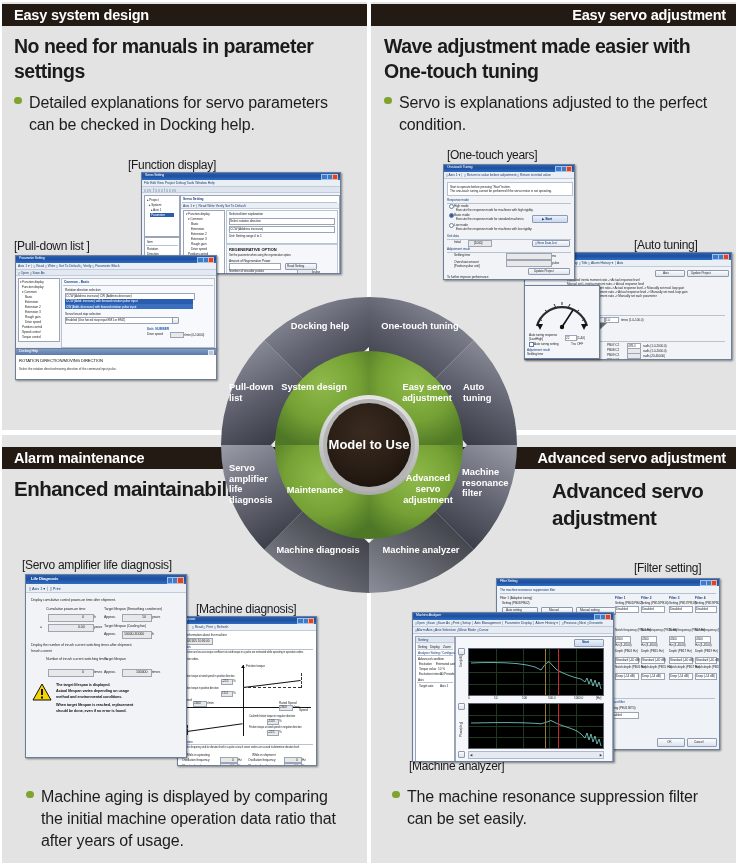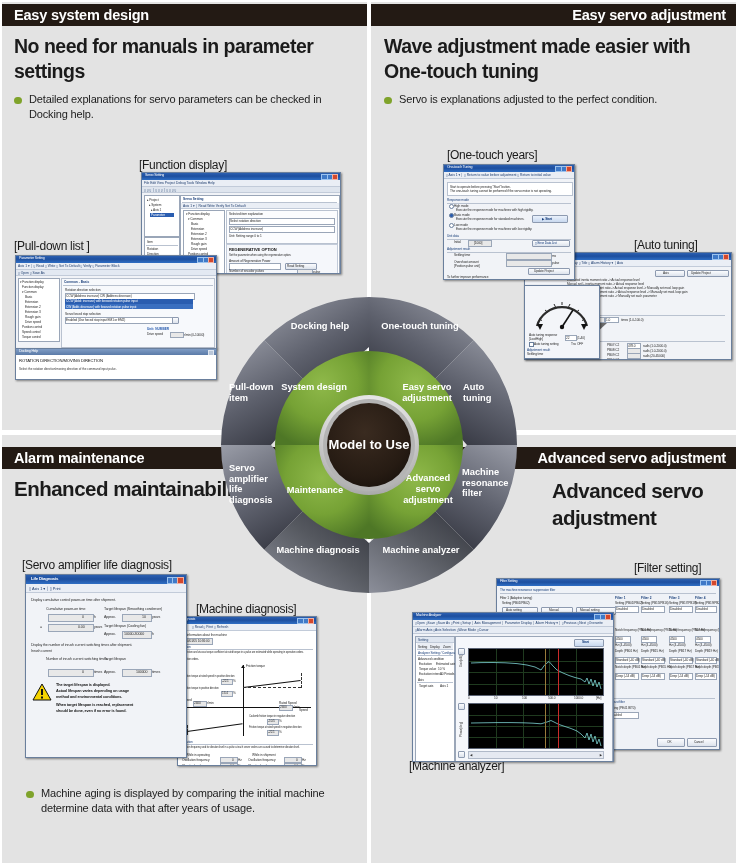--- a/index.html
+++ b/index.html
@@ -27,21 +27,21 @@
     position:absolute;left:14px;color:#1b1b1b;font-weight:bold;
     letter-spacing:-0.5px;line-height:1.28;
   }
   #t-tl{top:34px;font-size:19.5px;width:330px;}
   #t-tr{top:34px;font-size:19.5px;width:330px;}
   #t-bl{top:476px;font-size:20.5px;width:250px;}
 
   .bullets{position:absolute;list-style:none;margin:0;padding:0;}
   .bullets li{
     position:relative;padding-left:15px;margin-bottom:2px;
-    font-size:11px;color:#1d1d1d;line-height:1.36;letter-spacing:-0.15px;
+    font-size:16px;color:#1d1d1d;line-height:1.36;letter-spacing:-0.15px;
   }
   .bullets li:before{
     content:"";position:absolute;left:0;top:4.5px;width:7.5px;height:7.5px;
     border-radius:50%;background:#7fa32b;
   }
 
   .caplabel{
     position:absolute;font-size:12px;color:#1b1b1b;letter-spacing:-0.3px;
     white-space:nowrap;
   }
@@ -99,21 +99,21 @@
 </head>
 <body>
 
 <div class="quad" id="q-tl">
   <div class="qbar l">Easy system design</div>
 </div>
 <div class="qtitle" id="t-tl">No need for manuals in parameter settings</div>
 <ul class="bullets" id="b-tl" style="left:14px;top:92px;width:340px;">
   <li>Detailed explanations for servo parameters can be checked in Docking help.</li>
 </ul>
-<div class="caplabel" style="left:139px;top:158px;">[Function display]</div>
+<div class="caplabel" style="left:128px;top:158px;">[Function display]</div>
 <div class="caplabel" style="left:14px;top:239px;">[Pull-down list ]</div>
 
 <div class="win" id="w-funcdisp" style="left:141px;top:172px;width:198px;height:100px;">
   <div class="tb">
     <span class="tt">Servo Setting</span>
     <span class="bx b1"></span>
     <span class="bx b2"></span>
     <span class="bx b3"></span>
   </div>
   <div class="mb">
@@ -394,21 +394,21 @@
   </div>
 </div>
 
 <div class="quad" id="q-bl">
   <div class="qbar l" style="top:12px;">Alarm maintenance</div>
 </div>
 <div class="qtitle" id="t-bl">Enhanced maintainability</div>
 <div class="caplabel" style="left:22px;top:558px;">[Servo amplifier life diagnosis]</div>
 <div class="caplabel" style="left:196px;top:602px;">[Machine diagnosis]</div>
 <ul class="bullets" id="b-bl" style="left:26px;top:786px;width:320px;">
-  <li>Machine aging is displayed by comparing the initial machine determine data with that after years of usage.</li>
+  <li>Machine aging is displayed by comparing the initial machine operation data ratio that after years of usage.</li>
 </ul>
 
 <div class="win" id="w-machdiag" style="left:177px;top:616px;width:138px;height:148px;">
   <div class="tb">
     <span class="tt">Diagnosis</span>
     <span class="bx b1"></span>
     <span class="bx b2"></span>
     <span class="bx b3"></span>
   </div>
   <div class="mb">
@@ -540,20 +540,21 @@
   </div>
 </div>
 
 <div class="quad" id="q-br">
   <div class="qbar r" style="top:12px;">Advanced servo adjustment</div>
 </div>
 <div class="qtitle" id="t-br2" style="left:552px;top:478px;font-size:20.5px;width:180px;color:#1b1b1b;font-weight:bold;letter-spacing:-0.5px;line-height:1.3;position:absolute;">Advanced servo adjustment</div>
 <div class="caplabel" style="left:634px;top:561px;">[Filter setting]</div>
 <div class="caplabel" style="left:409px;top:759px;">[Machine analyzer]</div>
 <ul class="bullets" id="b-br" style="left:392px;top:786px;width:330px;">
+  <li>The machine resonance suppression filter can be set easily.</li>
 </ul>
 
 <div class="win" id="w-filter" style="left:496px;top:578px;width:222px;height:170px;">
   <div class="tb">
     <span class="tt">Filter Setting</span>
     <span class="bx b1"></span>
     <span class="bx b2"></span>
     <span class="bx b3"></span>
   </div>
   <div class="body" style="background:#eff2f7;">
@@ -802,21 +803,21 @@
   </svg>
 
   <div style="position:absolute;left:0;top:0;width:300px;height:300px;pointer-events:none;">
     <div style="position:absolute;left:52px;top:26px;width:98px;text-align:center;color:#fff;font-size:9.3px;font-weight:bold;line-height:1.15;">Docking help</div>
     <div style="position:absolute;left:150px;top:26px;width:102px;text-align:center;color:#fff;font-size:9.3px;font-weight:bold;line-height:1.15;">One-touch tuning</div>
     <div style="position:absolute;left:244px;top:87px;width:48px;text-align:left;color:#fff;font-size:9.3px;font-weight:bold;line-height:1.15;">Auto tuning</div>
     <div style="position:absolute;left:243px;top:172px;width:54px;text-align:left;color:#fff;font-size:9.3px;font-weight:bold;line-height:1.15;">Machine resonance filter</div>
     <div style="position:absolute;left:150px;top:250px;width:104px;text-align:center;color:#fff;font-size:9.3px;font-weight:bold;line-height:1.15;">Machine analyzer</div>
     <div style="position:absolute;left:48px;top:250px;width:102px;text-align:center;color:#fff;font-size:9.3px;font-weight:bold;line-height:1.15;">Machine diagnosis</div>
     <div style="position:absolute;left:10px;top:168px;width:54px;text-align:left;color:#fff;font-size:9.3px;font-weight:bold;line-height:1.15;">Servo amplifier life diagnosis</div>
-    <div style="position:absolute;left:10px;top:87px;width:50px;text-align:left;color:#fff;font-size:9.3px;font-weight:bold;line-height:1.15;">Pull-down item</div>
+    <div style="position:absolute;left:10px;top:87px;width:50px;text-align:left;color:#fff;font-size:9.3px;font-weight:bold;line-height:1.15;">Pull-down list</div>
 
     <div style="position:absolute;left:62px;top:87px;width:66px;text-align:center;color:#fff;font-size:9.3px;font-weight:bold;line-height:1.18;">System design</div>
     <div style="position:absolute;left:172px;top:87px;width:72px;text-align:center;color:#fff;font-size:9.3px;font-weight:bold;line-height:1.18;">Easy servo adjustment</div>
     <div style="position:absolute;left:174px;top:178px;width:70px;text-align:center;color:#fff;font-size:9.3px;font-weight:bold;line-height:1.18;">Advanced servo adjustment</div>
     <div style="position:absolute;left:58px;top:190px;width:76px;text-align:center;color:#fff;font-size:9.3px;font-weight:bold;line-height:1.18;">Maintenance</div>
 
     <div style="position:absolute;left:100px;top:142px;width:100px;text-align:center;color:#fff;font-size:13px;font-weight:bold;">Model to Use</div>
   </div>
 </div>
 

